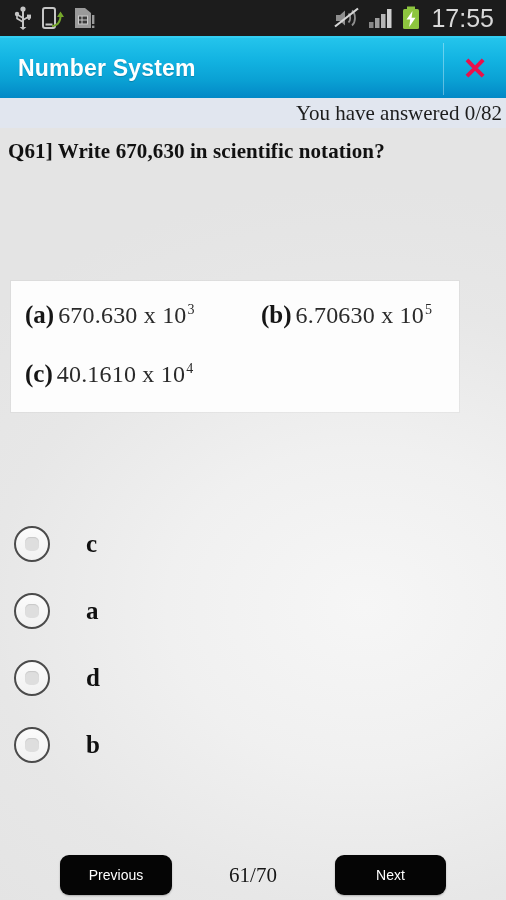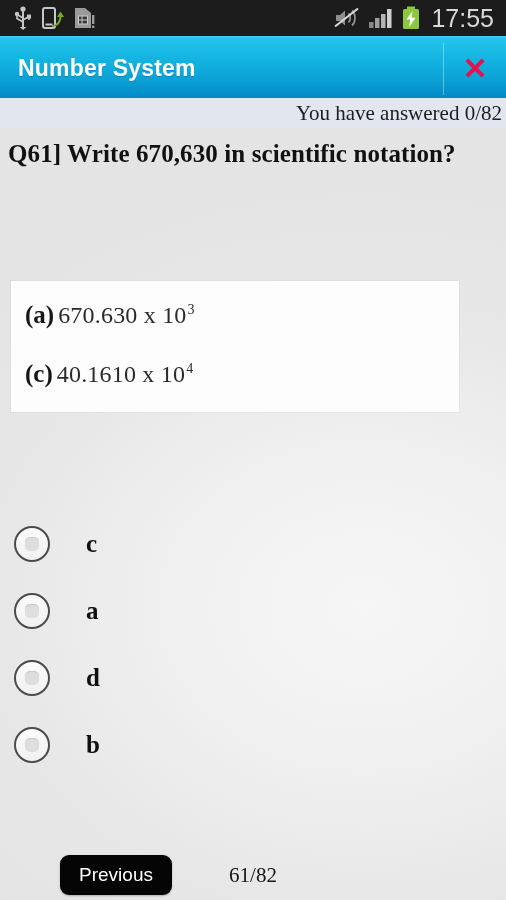--- a/index.html
+++ b/index.html
@@ -68,21 +68,21 @@
   
   .content{
     position:absolute;left:0;top:128px;width:506px;height:772px;
     background:
       radial-gradient(ellipse 520px 420px at 72% 62%, #f6f6f6 0%, #f0f0f0 38%, #e7e7e7 72%, #e4e4e4 100%);
   }
 
   .question{
     position:absolute;left:8px;top:10px;width:480px;
     font-family:"Liberation Serif", serif;
-    font-weight:bold;font-size:25px;line-height:1.28;
+    font-weight:bold;font-size:21px;line-height:1.28;
     color:#111111;
     letter-spacing:0.1px;
   }
 
   
   .opt-image{
     position:absolute;left:11px;top:153px;width:448px;height:131px;
     background:#fdfdfd;
     box-shadow:0 0 0 1px rgba(0,0,0,0.03);
     overflow:hidden;
@@ -130,21 +130,21 @@
   }
 
   
   .bottombar{
     position:absolute;left:0;bottom:3px;width:506px;height:42px;
   }
   .nav-btn{
     position:absolute;top:0;height:40px;
     background:#050505;border-radius:9px;
     display:flex;align-items:center;justify-content:center;
-    color:#ffffff;font-size:19px;
+    color:#ffffff;font-size:14px;
     font-family:"Liberation Sans", sans-serif;
     cursor:pointer;
     box-shadow:0 1px 2px rgba(0,0,0,0.25);
   }
   .btn-prev{left:60px;width:112px;}
   .btn-next{left:335px;width:111px;}
   .pager{
     position:absolute;left:0;top:0;width:506px;height:40px;
     display:flex;align-items:center;justify-content:center;
     font-family:"Liberation Serif", serif;
@@ -220,20 +220,24 @@
   <div class="content">
 
     <div class="question">Q61]  Write 670,630 in scientific notation?</div>
 
     <div class="opt-image">
       <div class="opt-grid">
         <div class="opt-cell opt-r1 opt-cA">
           <span class="opt-tag">(a)</span>
           <span class="opt-expr"><span>670.630 x 10</span><sup>3</sup></span>
         </div>
+        <div class="opt-cell opt-r1 opt-cB">
+          <span class="opt-tag">(b)</span>
+          <span class="opt-expr"><span>6.70630 x 10</span><sup>5</sup></span>
+        </div>
         <div class="opt-cell opt-r2 opt-cA">
           <span class="opt-tag">(c)</span>
           <span class="opt-expr"><span>40.1610 x 10</span><sup>4</sup></span>
         </div>
       </div>
     </div>
 
     <div class="choices">
       <div class="choice">
         <span class="radio">
@@ -256,17 +260,18 @@
       <div class="choice">
         <span class="radio">
             <span class="inner"></span>
           </span>
         <span class="choice-label">b</span>
       </div>
     </div>
 
     <div class="bottombar">
       <div class="nav-btn btn-prev">Previous</div>
-      <div class="pager">61/82</div>
+      <div class="pager">61/70</div>
+      <div class="nav-btn btn-next">Next</div>
     </div>
 
   </div>
 </div>
 
 </body></html>

